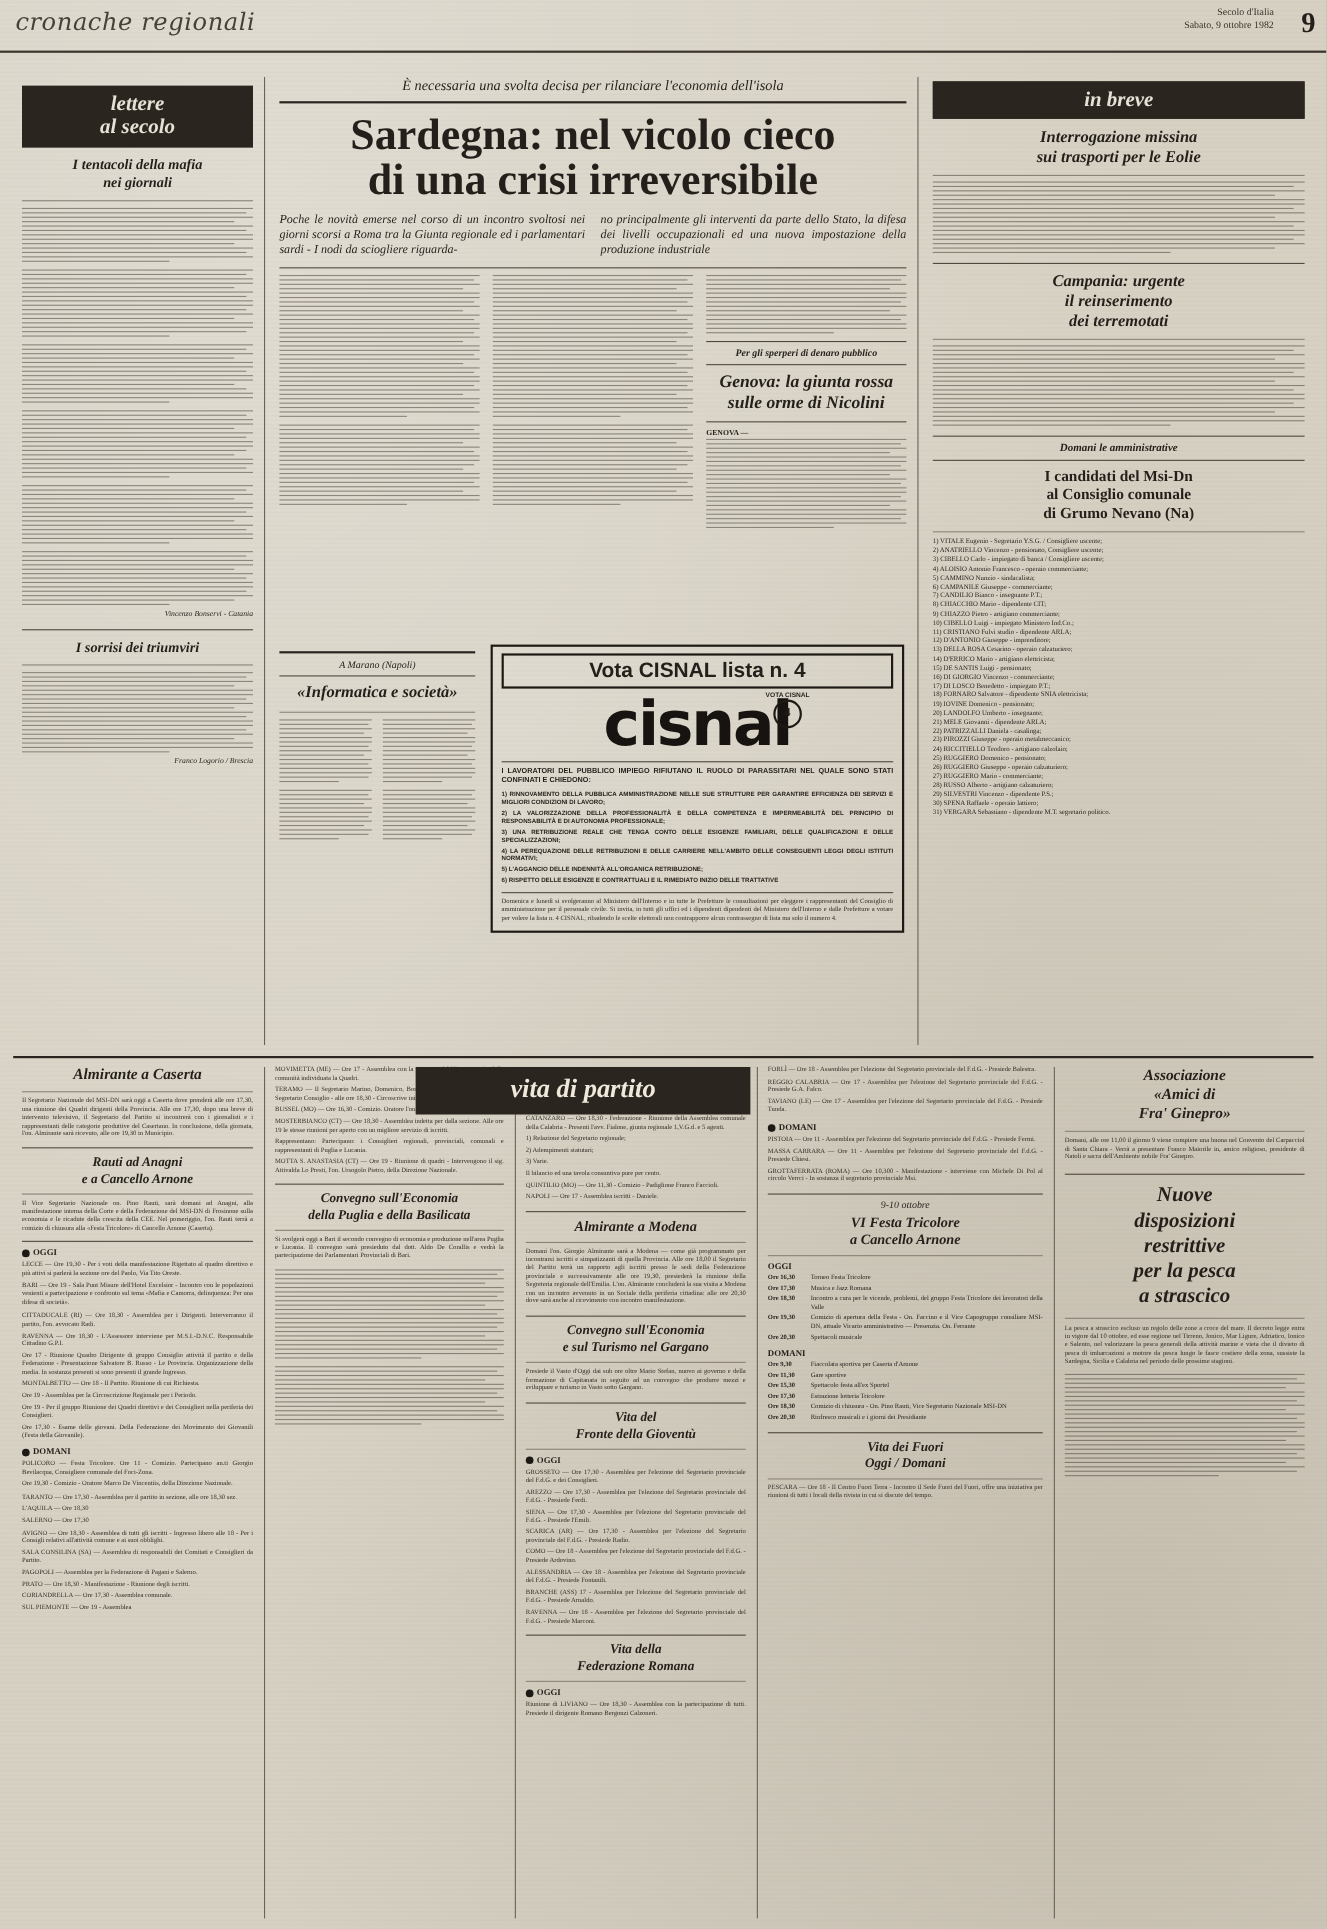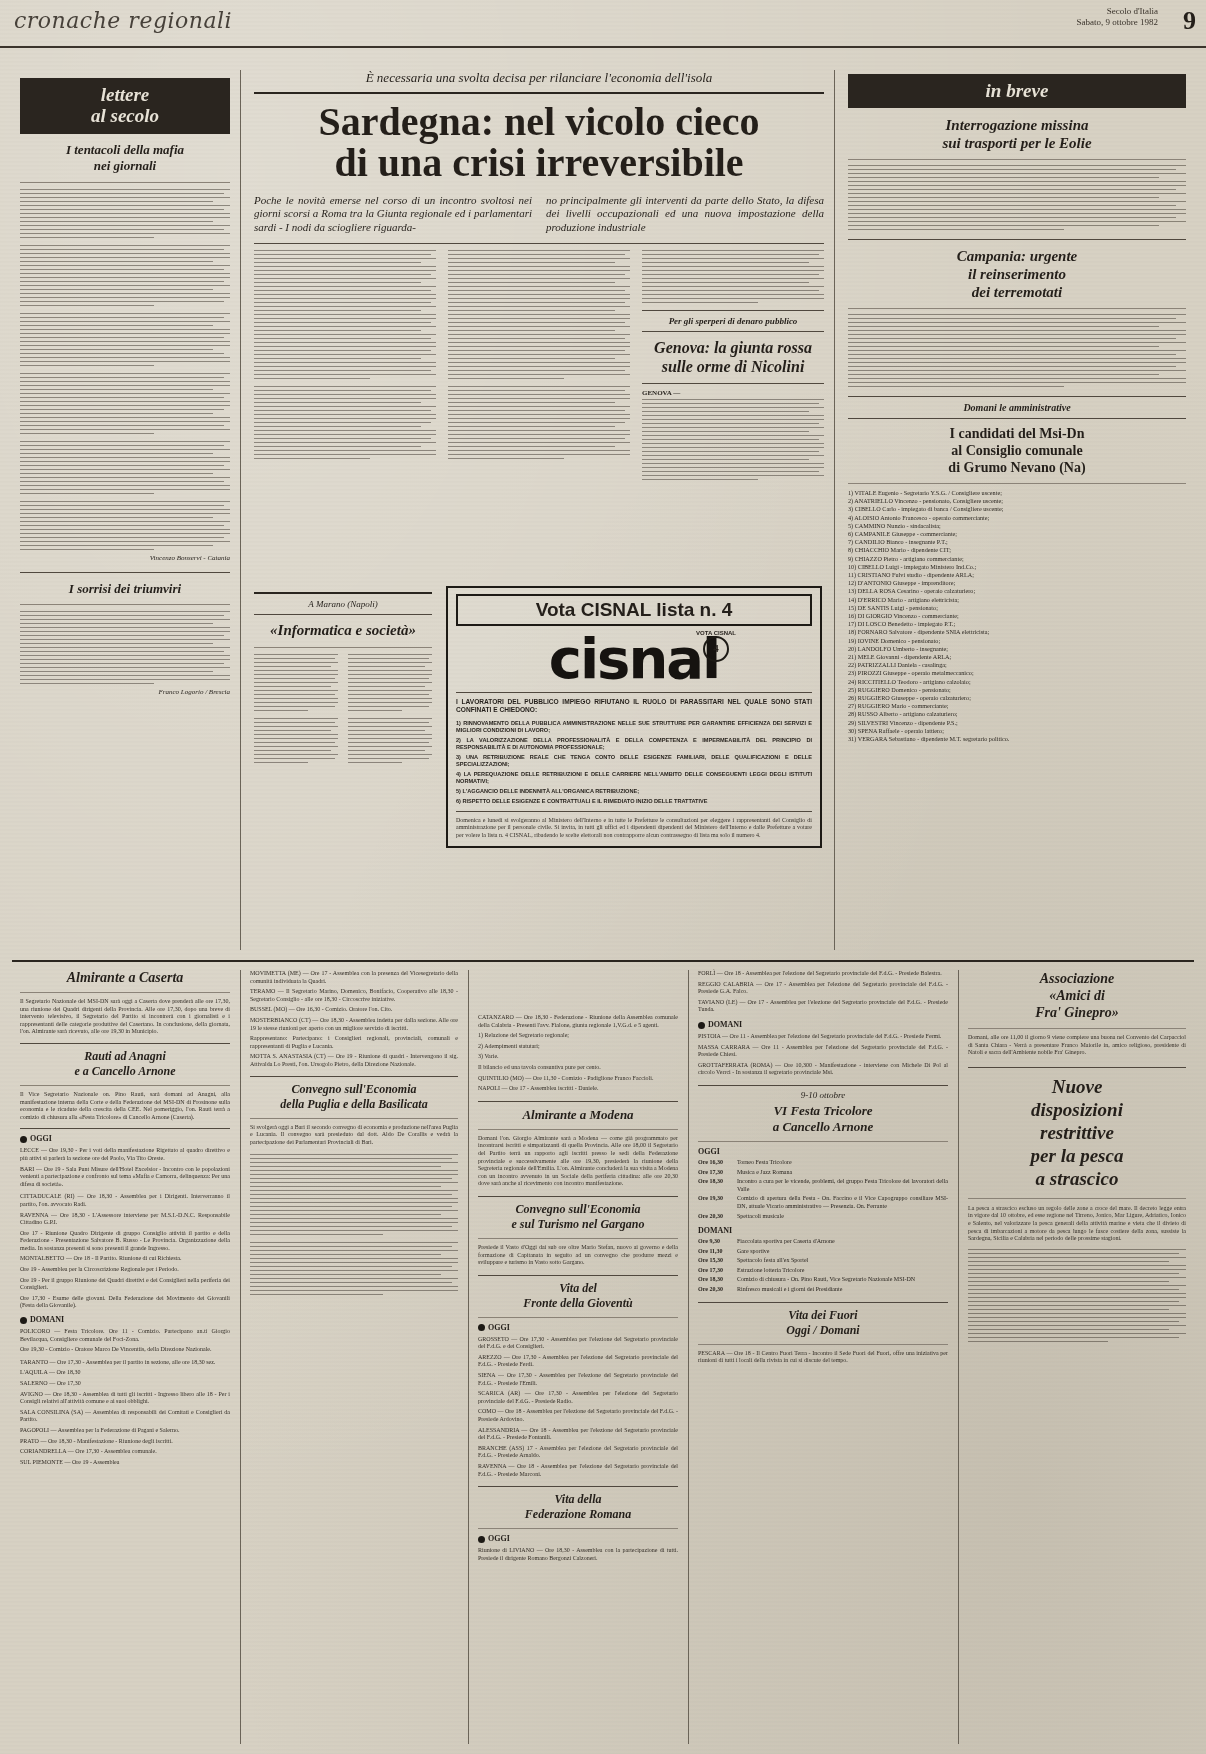--- a/index.html
+++ b/index.html
@@ -726,20 +726,21 @@
           <i class="s1"></i>
           <i class="s3"></i>
           <i class="s1"></i>
           <i class="s2"></i>
           <i class="s1"></i>
           <i class="s1"></i>
           <i class="s4"></i>
       </div>
     </div>
 
+    <div class="vdp" style="position:absolute;left:370px;top:918px;width:300px;padding:5px 0 7px;font-size:24px;border:2px solid #2a251f;z-index:5;">vita di partito</div>
 
     <div class="vrule" style="left:460px;top:918px;bottom:4px"></div>
 
     <div class="frame" style="left:470px;top:962px;width:200px;">
       <div id="c3-items" class="tiny">
           <div class="tiny" style="margin-bottom: 3px;">CATANZARO — Ore 18,30 - Federazione - Riunione della Assemblea comunale della Calabria - Presenti l'avv. Fialone, giunta regionale 1,V.G.d. e 5 agenti.</div>
           <div class="tiny" style="margin-bottom: 3px;">1) Relazione del Segretario regionale;</div>
           <div class="tiny" style="margin-bottom: 3px;">2) Adempimenti statutari;</div>
           <div class="tiny" style="margin-bottom: 3px;">3) Varie.</div>
           <div class="tiny" style="margin-bottom: 3px;">Il bilancio ed una tavola consuntiva pure per cento.</div>

